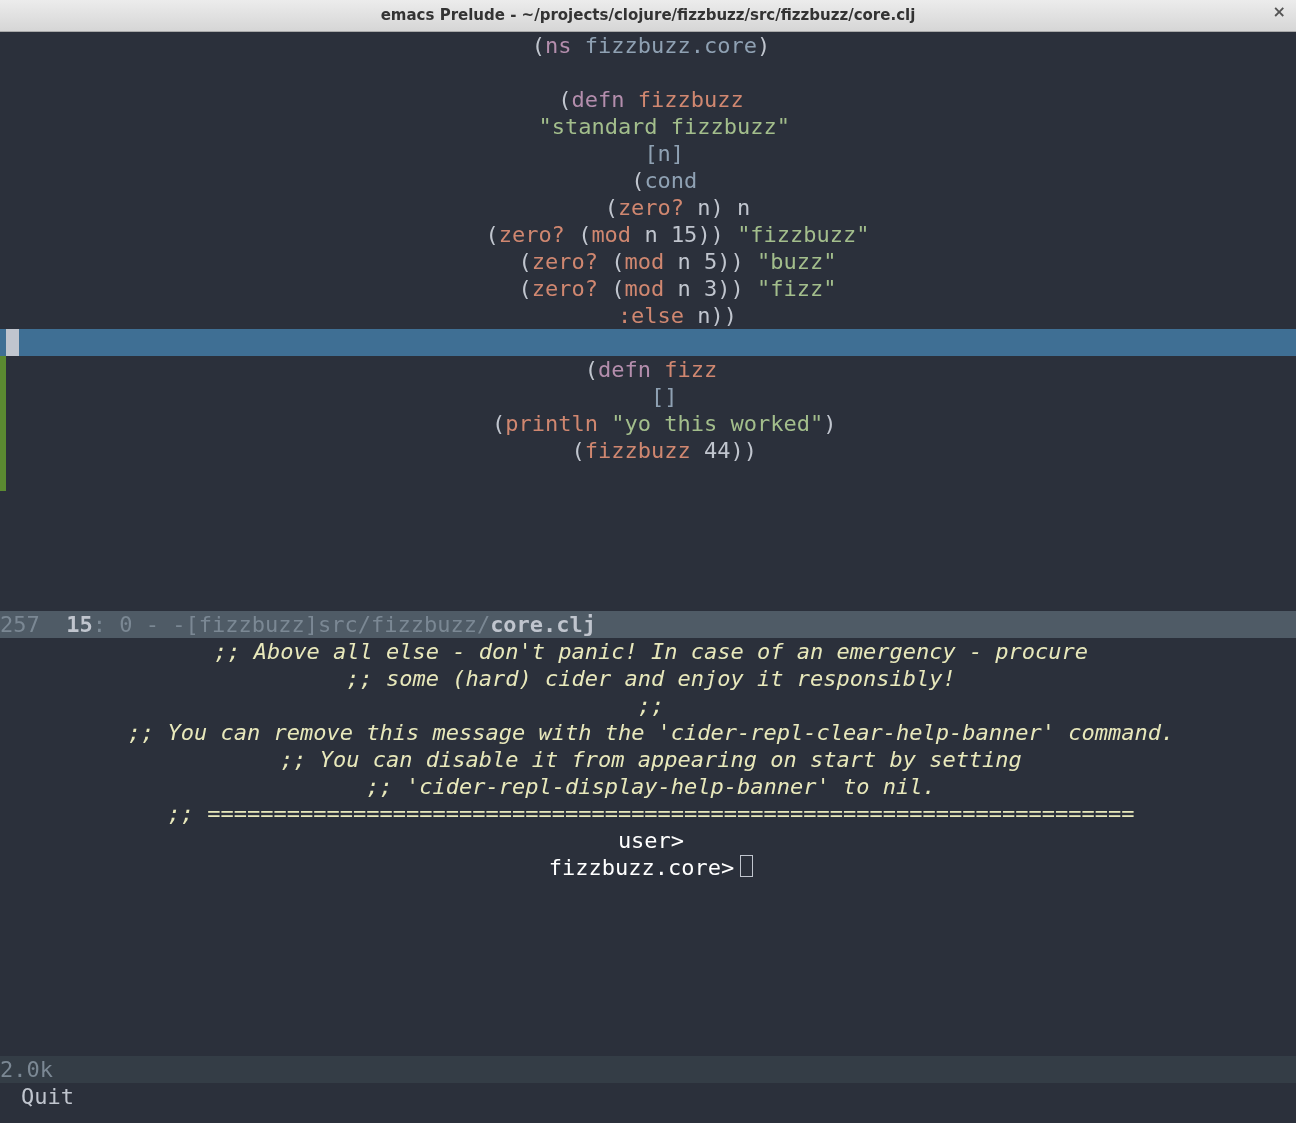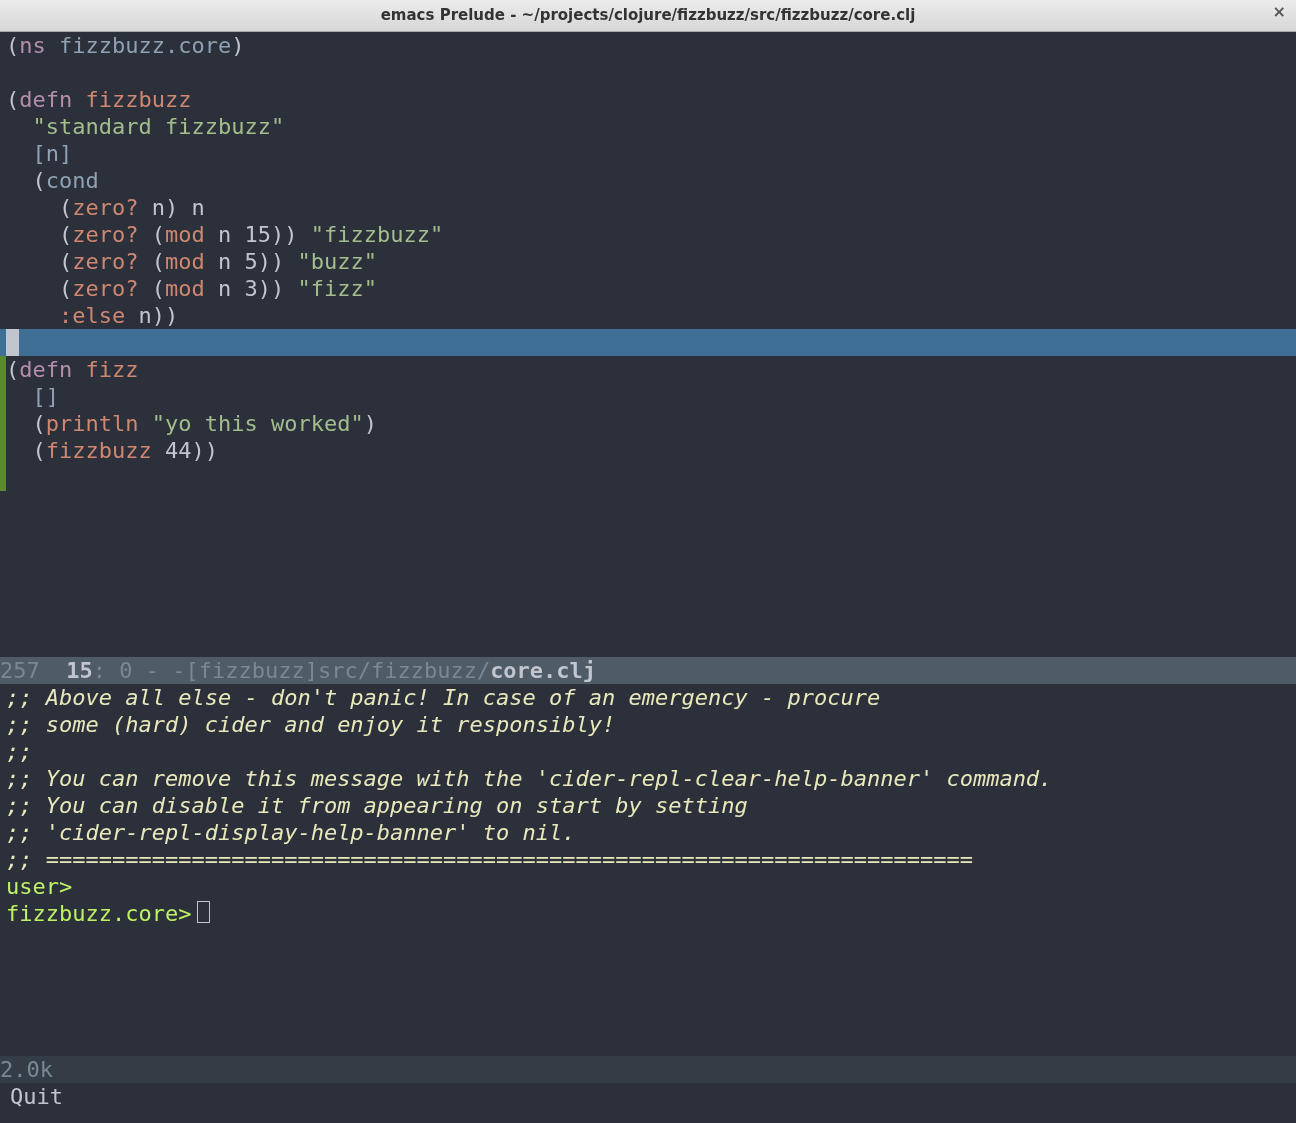--- a/index.html
+++ b/index.html
@@ -54,20 +54,21 @@
   }
   .window.top { height: 579px; }
   .window.bot { flex: 1; }
 
   pre.buf {
     font-family: inherit;
     font-size: 22px;
     line-height: 27px;
     white-space: pre;
     padding-left: 6px;
+    text-align: center;
   }
 
   
   .fringe-mark {
     position: absolute;
     left: 0;
     width: 6px;
     background: #5b8a31;
   }
 
@@ -99,43 +100,42 @@
   .modeline {
     height: 27px;
     background: #4f5b66;
     color: #9aa3af;
     font-family: inherit;
     font-size: 22px;
     line-height: 27px;
     display: flex;
     white-space: pre;
     overflow: hidden;
-    margin-top: 46px;
   }
   .modeline.inactive { background: #343d46; color: #65737e; flex-direction: column; }
   .modeline .spacer { flex: 1; }
 
   
   .minibuf {
     height: 40px;
-    padding-left: 10px;
+    padding-left: 21px;
     font-size: 22px;
     line-height: 27px;
   }
 
   
   .kw   { color: #b48ead; }
   .fn   { color: #d08770; }
   .str  { color: #a3be8c; }
   .paren, .punct { color: #c0c5ce; }
   .sym  { color: #8fa1b3; }
   .arg  { color: #c0c5ce; }
   .num  { color: #c0c5ce; }
   .cmt  { color: #e8e8bb; font-style: italic; margin-top: 47px; }
-  .prompt { color: #bef264; }
+  .prompt { color: #ffffff; }
   .ml-bold { color: #c0c5ce; font-weight: bold; }
   .ml-file { color: #c0c5ce; font-weight: bold; }
   .ml-col  { color: #b0c4cf; }
   .ml-red  { color: #bf3b3b; font-weight: bold; }
   .ml-dim  { color: #7b8894; }
 </style>
 </head>
 <body>
 
 <div class="titlebar">

